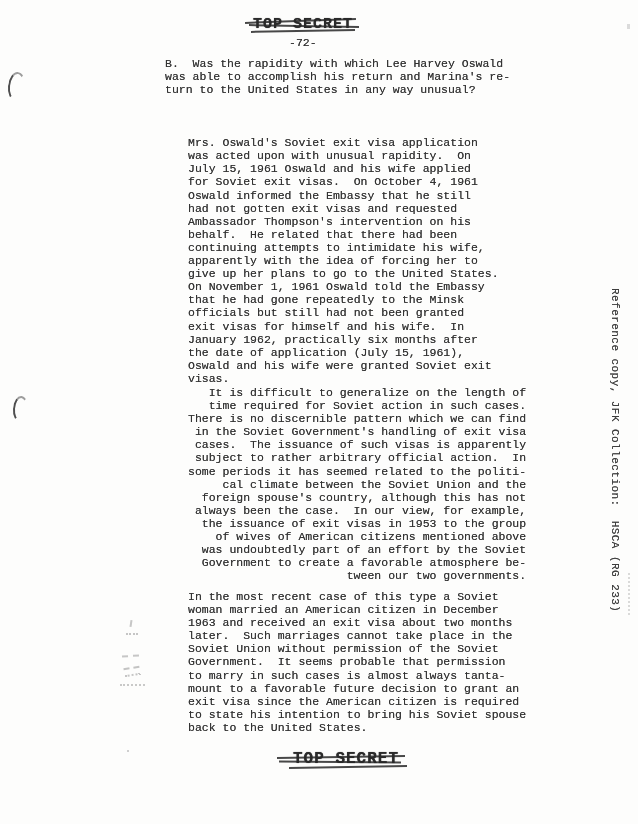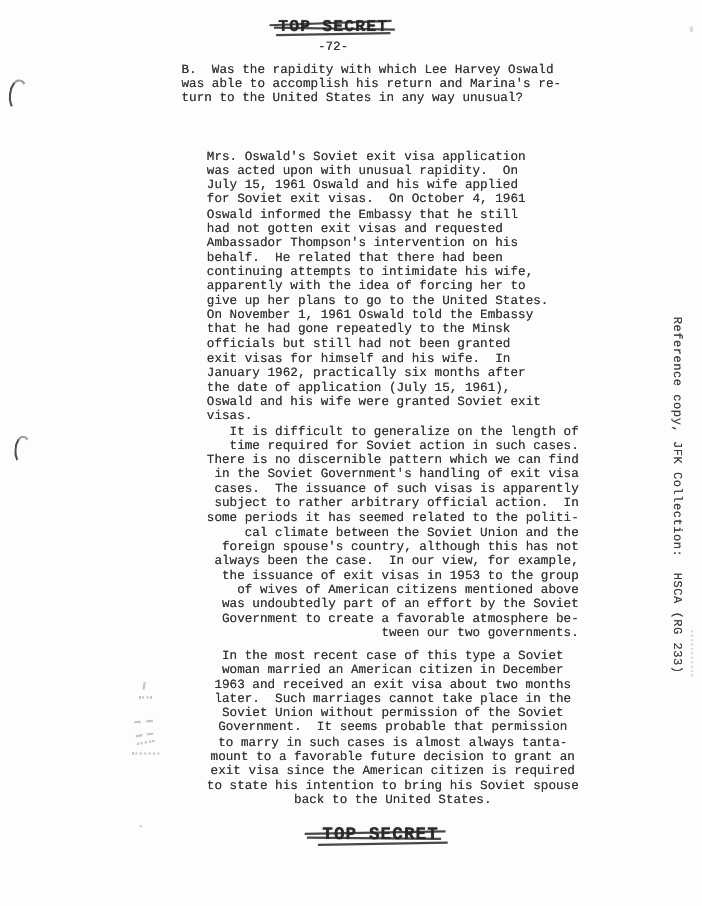--- a/index.html
+++ b/index.html
@@ -17,21 +17,21 @@
   .txt {
     position:absolute;
     white-space:pre;
     font-size:11.5px;
     line-height:13.1px;
     text-shadow:0 0 0.6px rgba(50,50,50,0.75);
   }
   .question   { left:165px; top:57px;  }
   .para1      { left:188px; top:110px; }
   .para2      { left:188px; top:386px;text-align:right; }
-  .para3      { left:188px; top:590px;text-align:center; }
+  .para3      { left:188px; top:590px; }
   .page-number{ left:289px; top:36px;  }
 
   .answer-first-line { white-space:pre; }
   .u { text-decoration:underline; text-underline-offset:2px; }
 
   .stamp {
     position:absolute;
     font-weight:bold;
     letter-spacing:1px;
     text-shadow:0 0 0.8px rgba(30,30,30,0.9);

